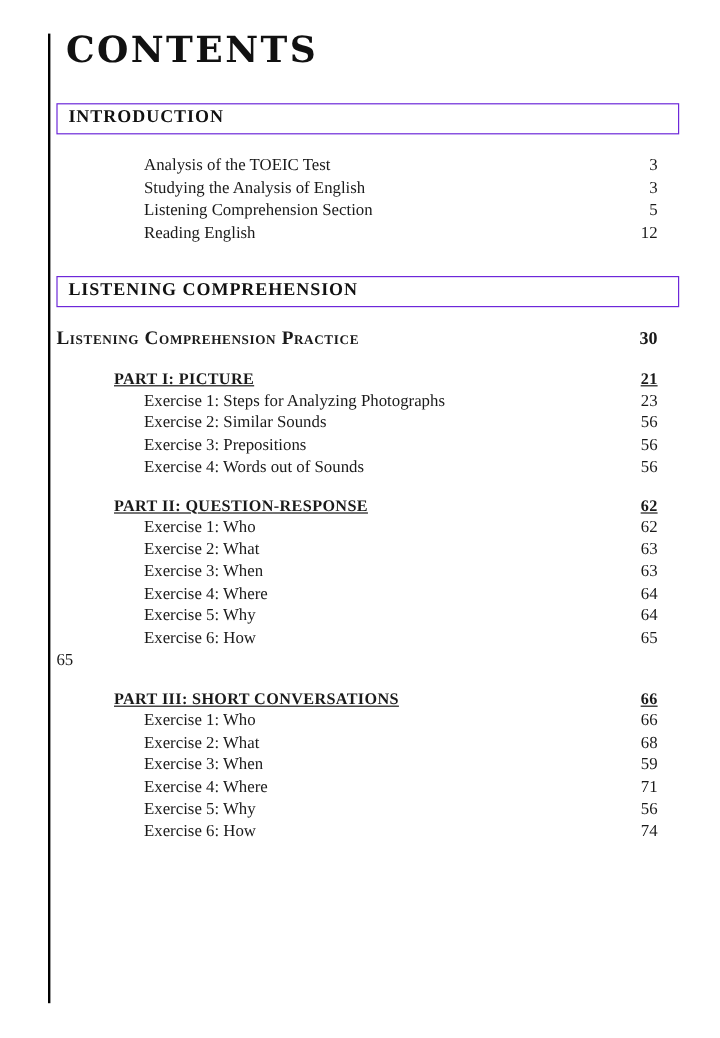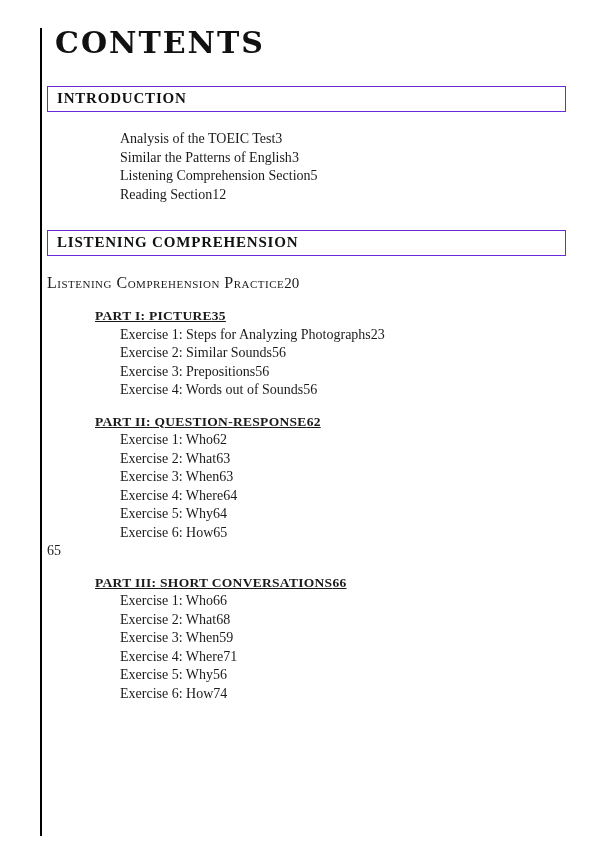--- a/index.html
+++ b/index.html
@@ -39,31 +39,32 @@
     border: 1px solid #6d28d9;
     padding: 3px 9px 4px 9px;
     font-size: 15px;
     font-weight: bold;
     letter-spacing: 0.8px;
     line-height: 17px;
     color: #111111;
   }
   .row {
     display: flex;
+    justify-content: space-between;
     align-items: baseline;
     padding-right: 18px;
     font-size: 14px;
     line-height: 18.5px;
   }
   .intro-entries { margin-top: 18px; margin-bottom: 26px; }
   .indent-2 { padding-left: 48px; }
   .indent-3 { padding-left: 73px; }
   .practice-row {
     margin-top: 16px;
-    font-weight: normal;
+    font-weight: bold;
     font-size: 16px;
     line-height: 21px;
   }
   .practice-row .label { font-variant: small-caps; letter-spacing: 0.5px; }
   .practice-row .pagenum { font-size: 15px; }
   .part-block { margin-top: 13px; }
   .part-heading {
     font-weight: bold;
     font-size: 13.5px;
     letter-spacing: 0.3px;
@@ -82,44 +83,44 @@
     <h1 class="contents-title">CONTENTS</h1>
 
     <div class="section-box">INTRODUCTION</div>
 
     <div class="intro-entries">
       <div class="row">
         <span class="label indent-3">Analysis of the TOEIC Test</span>
         <span class="pagenum">3</span>
       </div>
       <div class="row">
-        <span class="label indent-3">Similar the Patterns of English</span>
+        <span class="label indent-3">Studying the Analysis of English</span>
         <span class="pagenum">3</span>
       </div>
       <div class="row">
         <span class="label indent-3">Listening Comprehension Section</span>
         <span class="pagenum">5</span>
       </div>
       <div class="row">
-        <span class="label indent-3">Reading Section</span>
+        <span class="label indent-3">Reading English</span>
         <span class="pagenum">12</span>
       </div>
     </div>
 
     <div class="section-box">LISTENING COMPREHENSION</div>
 
     <div class="row practice-row">
       <span class="label">Listening Comprehension Practice</span>
-      <span class="pagenum">20</span>
+      <span class="pagenum">30</span>
     </div>
 
     <div class="part-block">
       <div class="row part-heading">
         <span class="label indent-2">PART I: PICTURE</span>
-        <span class="pagenum">35</span>
+        <span class="pagenum">21</span>
       </div>
       <div class="row">
         <span class="label indent-3">Exercise 1: Steps for Analyzing Photographs</span>
         <span class="pagenum">23</span>
       </div>
       <div class="row">
         <span class="label indent-3">Exercise 2: Similar Sounds</span>
         <span class="pagenum">56</span>
       </div>
       <div class="row">

